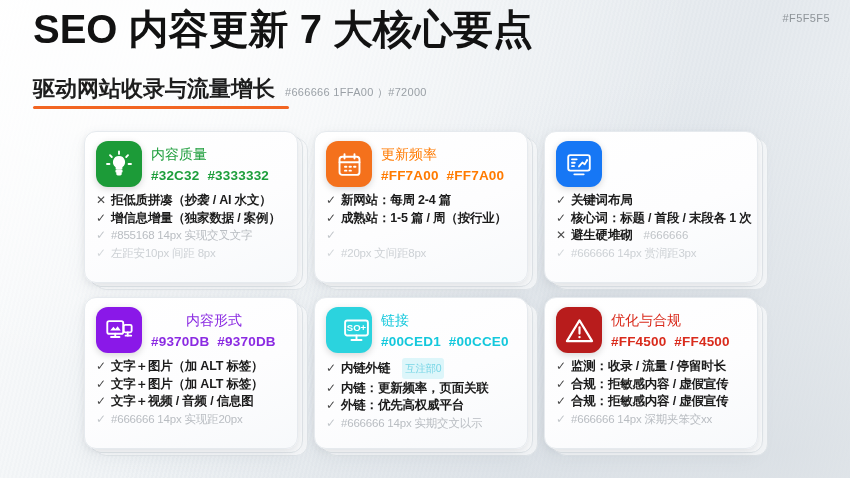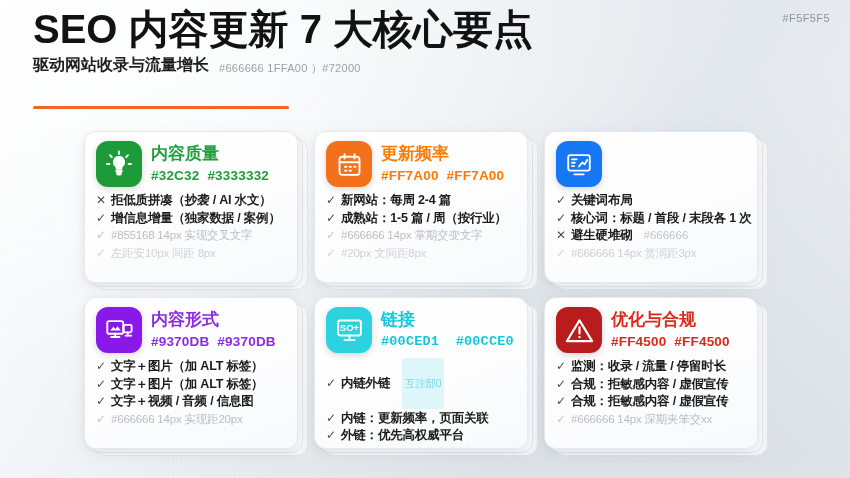--- a/index.html
+++ b/index.html
@@ -23,21 +23,21 @@
   }
 
   
   .hdr{position:absolute;left:33px;top:8px;z-index:5;}
   .hdr-kicker{font-size:12px;color:#8b9096;letter-spacing:.5px;line-height:16px;}
   .hdr-title{
     font-size:40px;font-weight:bold;color:#121212;line-height:40px;
     letter-spacing:0px;white-space:nowrap;margin-top:1px;
   }
   .hdr-sub-row{display:flex;align-items:flex-end;gap:10px;margin-top:3px;}
-  .hdr-sub{font-size:16px;font-weight:bold;color:#1d1d1d;line-height:26px;white-space:nowrap;}
+  .hdr-sub{font-size:22px;font-weight:bold;color:#1d1d1d;line-height:26px;white-space:nowrap;margin-top:24px;}
   .hdr-note{font-size:11px;color:#9aa0a6;line-height:16px;white-space:nowrap;padding-bottom:2px;letter-spacing:.3px;}
   .hdr-rule{position:absolute;left:33px;top:106px;width:256px;height:2.5px;background:#F26522;z-index:5;border-radius:2px;}
   .corner-note{position:absolute;right:20px;top:12px;font-size:11px;color:#8e9499;letter-spacing:.4px;z-index:5;}
 
   
   .grid{
     position:absolute;left:84px;top:131px;
     width:700px;
     display:grid;grid-template-columns:repeat(3,214px);
     column-gap:16px;row-gap:14px;z-index:4;
@@ -60,35 +60,35 @@
   }
 
   .card-head{display:flex;align-items:flex-start;gap:9px;}
   .ic{
     width:46px;height:46px;border-radius:12px;flex:0 0 46px;
     display:flex;align-items:center;justify-content:center;
     box-shadow:0 2px 7px rgba(0,0,0,.16);
   }
   .ic svg{display:block;}
   .head-txt{padding-top:1px;min-width:0;}
-  .card-title{font-size:17px;font-weight:bold;line-height:24px;white-space:nowrap;}
+  .card-title{font-size:14px;font-weight:normal;line-height:24px;white-space:nowrap;}
   .card-codes{font-size:13.5px;font-weight:bold;line-height:18px;white-space:nowrap;margin-top:1px;letter-spacing:.2px;}
 
   .bullets{margin-top:5px;}
   .bl{display:flex;align-items:baseline;gap:5px;line-height:16.5px;margin-bottom:1px;white-space:nowrap;}
   .mark{font-size:12px;color:#4a4a4a;width:10px;flex:0 0 10px;text-align:center;}
   .bl-txt{font-size:12.5px;font-weight:bold;color:#1b1b1b;letter-spacing:-.2px;}
   .bl.faint .mark{color:#c3c7cb;}
   .bl.faint .bl-txt{color:#b9bdc2;font-weight:normal;font-size:11.5px;}
   .bl.faint2 .mark{color:#d4d8db;}
   .bl.faint2 .bl-txt{color:#cdd1d5;font-weight:normal;font-size:11.5px;}
   .bl-dim{font-size:11.5px;color:#c0c4c8;font-weight:normal;margin-left:6px;}
   .badge-dim{
     font-size:10.5px;color:#79d6e6;background:#ddf6fa;border-radius:3px;
-    padding:17px 3px;margin-left:7px;font-weight:normal;letter-spacing:-.3px;
+    padding:2px 3px;margin-left:7px;font-weight:normal;letter-spacing:-.3px;
   }
 </style>
 </head>
 <body>
 
 <div id="stage">
 
   <div class="corner-note">#F5F5F5</div>
 
   <div class="hdr">
@@ -160,21 +160,20 @@
             <div class="bl">
               <span class="mark">✓</span>
               <span class="bl-txt">新网站：每周 2-4 篇</span>
             </div>
             <div class="bl">
               <span class="mark">✓</span>
               <span class="bl-txt">成熟站：1-5 篇 / 周（按行业）</span>
             </div>
             <div class="bl faint">
               <span class="mark">✓</span>
-              <span class="bl-txt">#666666 14px 掌期交变文字</span>
             </div>
             <div class="bl faint2">
               <span class="mark">✓</span>
               <span class="bl-txt">#20px 文间距8px</span>
             </div>
           </div>
         </div>
       </div>
       <div class="card-wrap">
         <div class="layer l3"></div>
@@ -222,21 +221,21 @@
      <rect x="3.5" y="6.5" width="17" height="13.5" rx="2"></rect>
      <path d="M7.5 23.5h9"></path>
                 <path d="M12 20v3.5"></path>
      <path d="M6.6 16.6l3.4-4 2.2 2.3 2.3-2.8 3.4 4.5z" fill="#fff" stroke="none"></path>
      <rect x="21" y="10.5" width="8.5" height="8" rx="1.6"></rect>
      <path d="M23 22h6"></path>
                 <path d="M25.3 18.5V22"></path>
    </svg>
             </div>
             <div class="head-txt">
-              <div class="card-title" style="color: rgb(139, 43, 226);">内容形式</div>
+              <div class="card-title" style="color: rgb(139, 43, 226); margin-left: 35px;">内容形式</div>
               <div class="card-codes" style="color: rgb(139, 43, 226);"><span>#9370DB</span>&nbsp;&nbsp;<span>#9370DB</span></div>
             </div>
           </div>
           <div class="bullets">
             <div class="bl">
               <span class="mark">✓</span>
               <span class="bl-txt">文字＋图片（加 ALT 标签）</span>
             </div>
             <div class="bl">
               <span class="mark">✓</span>
@@ -251,31 +250,31 @@
               <span class="bl-txt">#666666 14px 实现距20px</span>
             </div>
           </div>
         </div>
       </div>
       <div class="card-wrap">
         <div class="layer l3"></div>
         <div class="layer l2"></div>
         <div class="card">
           <div class="card-head">
-            <div class="ic" style="background: rgb(43, 211, 222);">
+            <div class="ic" style="background: rgb(43, 211, 222); justify-content: flex-end;">
               <svg width="31" height="31" viewBox="0 0 34 34" fill="none" stroke="#fff" stroke-width="2.1" stroke-linecap="round" stroke-linejoin="round">
      <rect x="4.5" y="6" width="25" height="16.5" rx="2.4"></rect>
      <path d="M11.5 27.5h11"></path>
                 <path d="M17 22.5v5"></path>
      <text x="17" y="18" font-family="Liberation Sans, sans-serif" font-size="10.5" font-weight="bold" fill="#fff" stroke="none" text-anchor="middle">SO+</text>
    </svg>
             </div>
             <div class="head-txt">
               <div class="card-title" style="color: rgb(20, 200, 220);">链接</div>
-              <div class="card-codes" style="color: rgb(20, 200, 220); font-family: Liberation Mono, monospace;"><span>#00CED1</span>&nbsp;&nbsp;<span>#00CCE0</span></div>
+              <div class="card-codes" style="color: rgb(20, 200, 220);"><span>#00CED1</span>&nbsp;&nbsp;<span>#00CCE0</span></div>
             </div>
           </div>
           <div class="bullets">
             <div class="bl">
               <span class="mark">✓</span>
               <span class="bl-txt">内链外链</span>
               <span class="badge-dim">互注部0</span>
             </div>
             <div class="bl">
               <span class="mark">✓</span>

